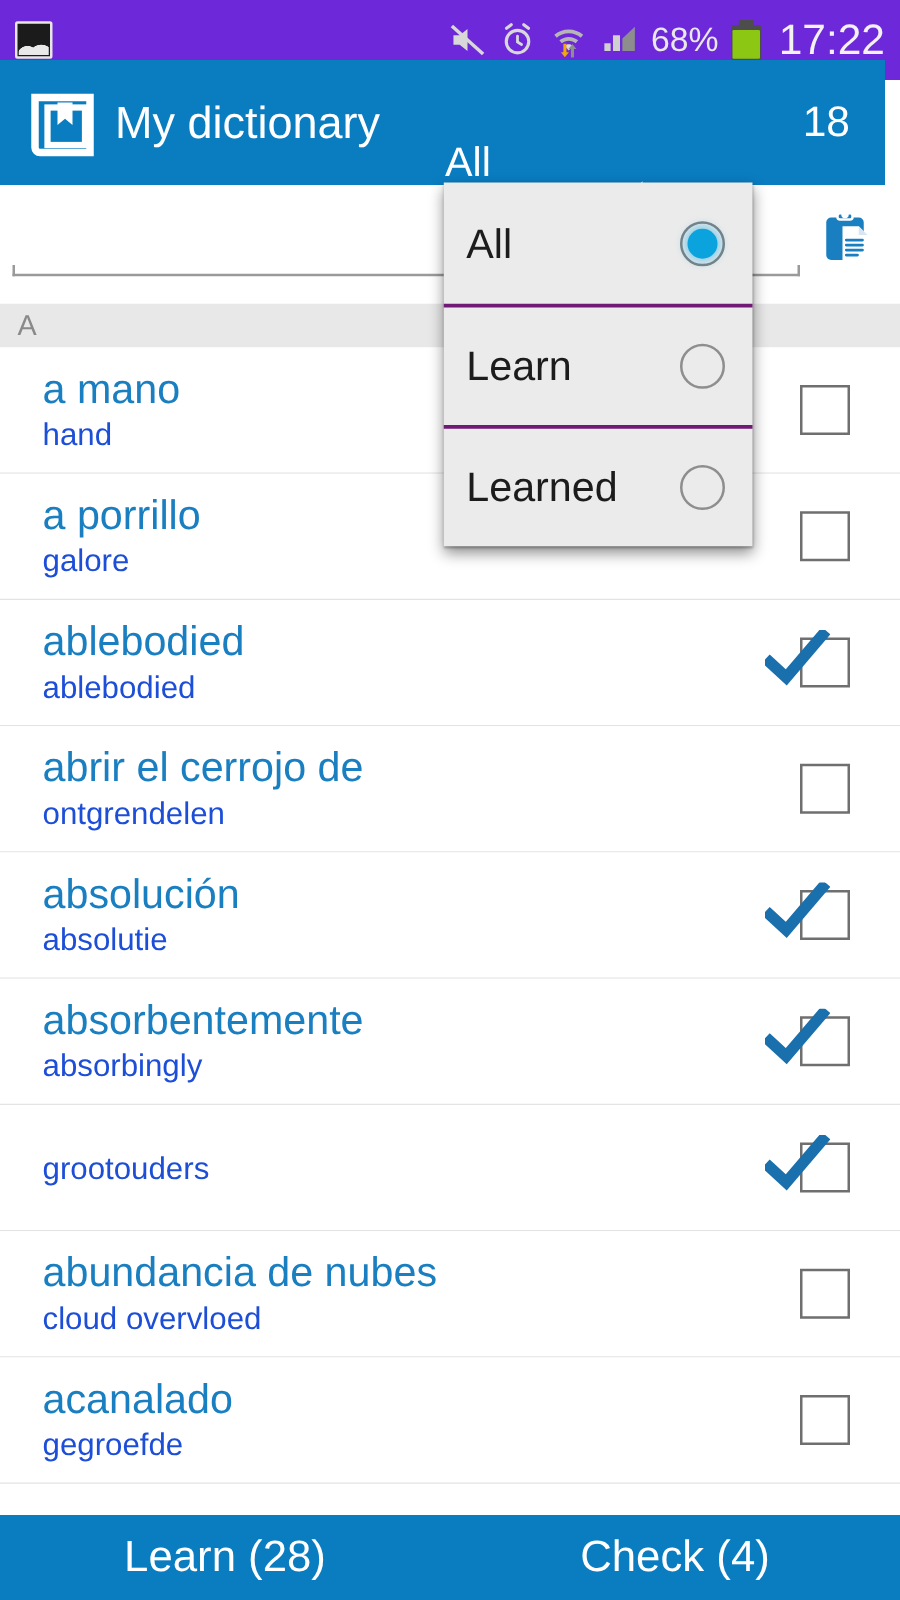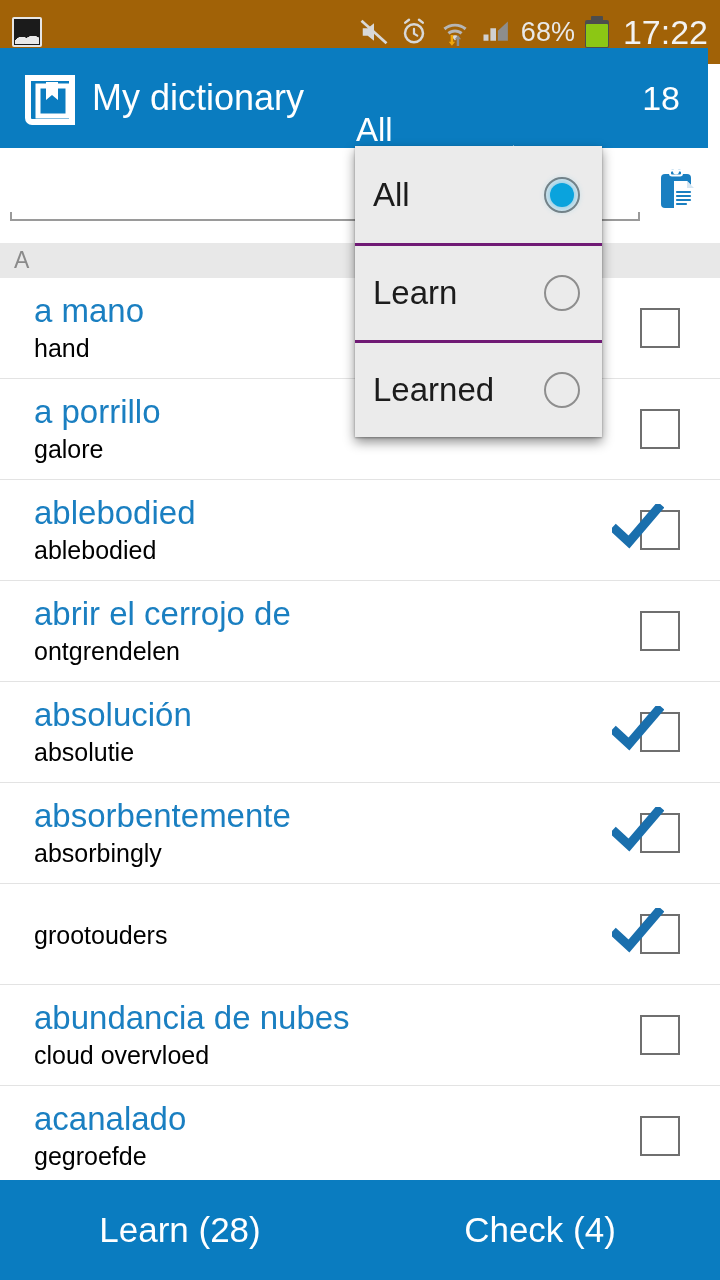--- a/index.html
+++ b/index.html
@@ -7,21 +7,21 @@
     width: 720px; height: 1280px;
     background: #ffffff;
     font-family: "Liberation Sans", sans-serif;
     overflow: hidden;
   }
   .screen { position: relative; width: 720px; height: 1280px; background:#fff; }
 
   
   .statusbar {
     position: absolute; top:0; left:0; width:720px; height:64px;
-    background:#a16207; display:flex; align-items:center;
+    background:#6d28d9; display:flex; align-items:center;
   }
   .sb-left { display:flex; align-items:center; padding-left:12px; flex:1; }
   .sb-right { display:flex; align-items:center; gap:10px; padding-right:12px; }
   .icon-gallery {
     width:30px; height:30px; border:2px solid #e6e6e6; border-radius:2px;
     position:relative; overflow:hidden; background:#1b1b1b;
   }
   .icon-gallery::after{
     content:""; position:absolute; left:1px; bottom:1px; width:24px; height:12px;
     background:
@@ -93,37 +93,37 @@
   .list{
     position:absolute; top:278px; left:0; width:720px; height:918px;
     background:#ffffff; overflow:hidden;
   }
   .row{
     position:relative; height:101px; border-bottom:1px solid #e3e3e3;
     display:flex; align-items:center; background:#fff;
   }
   .row-texts{ flex:1; padding-left:34px; }
   .row-word{ color:#1a7fc1; font-size:33px; line-height:38px; white-space:nowrap;}
-  .row-trans{ color:#000000; font-size:25px; line-height:32px; margin-top:2px; white-space:nowrap;}
+  .row-trans{ color:#1d4ed8; font-size:25px; line-height:32px; margin-top:2px; white-space:nowrap;}
   .cbox-wrap{ width:120px; display:flex; align-items:center; justify-content:center; position:relative;}
   .cbox{
     width:40px; height:40px; border:2px solid #6f6f6f; background:#fff; position:relative;
   }
   .cbox.checked::after{
     content:""; position:absolute; left:1px; top:-13px; width:46px; height:40px;
     background:
       linear-gradient(to bottom right, transparent 0, transparent 0);
   }
   .check-mark{
     position:absolute; left:12px; top:-6px; width:52px; height:48px; pointer-events:none;
   }
 
   
   .bottombar{
-    position:absolute; bottom:0; left:0; width:720px; height:100px; background:#0a7cc0;
+    position:absolute; bottom:0; left:0; width:720px; height:68px; background:#0a7cc0;
     display:flex; align-items:center;
   }
   .bb-btn{
     flex:1; text-align:center; color:#ffffff; font-size:35px; letter-spacing:0px;
   }
 
   
   .dropdown{
     position:absolute; left:355px; top:146px; width:247px; height:291px;
     background:#ebebeb;

